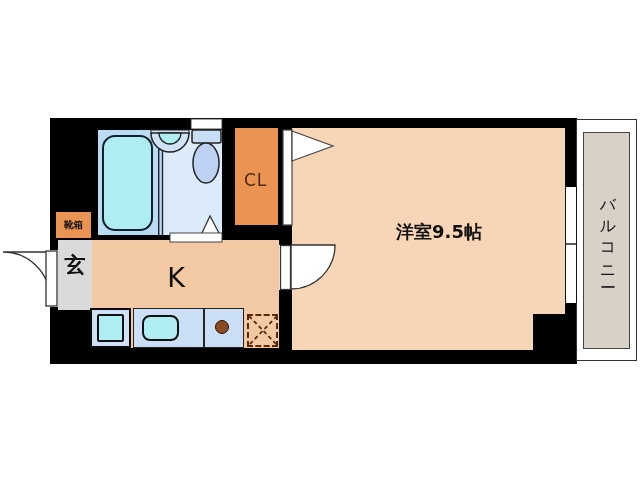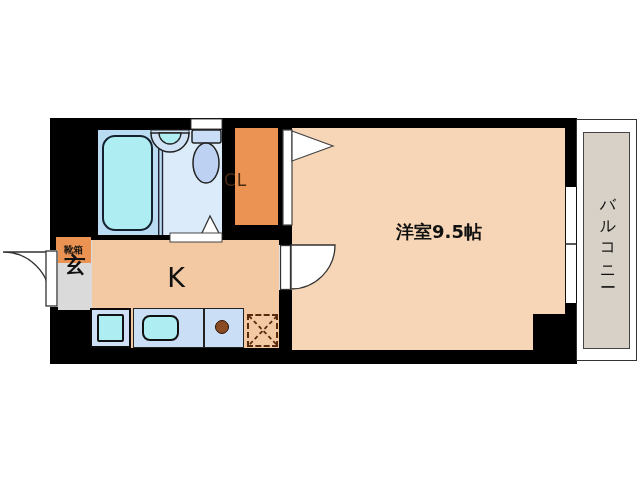--- a/index.html
+++ b/index.html
@@ -18,21 +18,21 @@
   <div class="abs" style="left: 50px; top: 118px; width: 527px; height: 246px; background: rgb(0, 0, 0);"></div>
 
   <div class="abs" style="left: 98px; top: 130px; width: 65px; height: 105px; background: rgb(186, 220, 243);"></div>
   <div class="abs" style="left: 163px; top: 130px; width: 59px; height: 105px; background: rgb(220, 235, 249);"></div>
   <div class="abs" style="left: 235px; top: 128px; width: 43px; height: 97px; background: rgb(234, 147, 82);"></div>
   <div class="abs" style="left: 292px; top: 128px; width: 273px; height: 222px; background: rgb(246, 214, 182);"></div>
   <div class="abs" style="left: 533px; top: 314px; width: 32px; height: 36px; background: rgb(0, 0, 0);"></div>
   <div class="abs" style="left: 92px; top: 240px; width: 187px; height: 108px; background: rgb(243, 201, 163);"></div>
   <div class="abs" style="left: 58px; top: 240px; width: 34px; height: 70px; background: rgb(218, 218, 218);"></div>
 
-  <div class="abs" style="left: 56px; top: 212px; width: 35px; height: 26px; display: flex; align-items: center; justify-content: center; background: rgb(234, 147, 82); margin-top: 25px;">
+  <div class="abs" style="left: 56px; top: 212px; width: 35px; height: 26px; display: flex; align-items: center; justify-content: center; background: rgb(234, 147, 82);">
     <span class="lbl" style="position:static;font-size:9.5px;font-weight:bold;">靴箱</span>
   </div>
 
   <div class="abs" style="left: 90px; top: 308px; width: 41px; height: 40px; border: 2.5px solid rgb(10, 10, 10); background: rgb(207, 224, 246);"></div>
   <div class="abs" style="left: 97px; top: 314px; width: 27px; height: 28px; border: 2px solid rgb(17, 17, 17); border-radius: 2px; background: rgb(174, 238, 242);"></div>
   <div class="abs" style="left: 133px; top: 308px; width: 111px; height: 40px; border: 1.5px solid rgb(34, 34, 34); background: rgb(202, 223, 246);"></div>
   <div class="abs" style="left:203px;top:308px;width:2px;height:40px;background:#222;"></div>
   <div class="abs" style="left: 142px; top: 315px; width: 37px; height: 26px; border: 2px solid rgb(17, 17, 17); border-radius: 8px; background: rgb(174, 238, 242);"></div>
   <div class="abs" style="left: 215px; top: 320px; width: 14px; height: 14px; border: 1.5px solid rgb(42, 18, 5); border-radius: 50%; background: rgb(138, 74, 34);"></div>
   <div class="abs" style="left:247px;top:314px;width:31px;height:33px;border:2px dashed #5a2a0e;"></div>
@@ -74,17 +74,17 @@
     <rect x="46" y="251" width="11" height="55" fill="#fff" stroke="#333" stroke-width="1.3"></rect>
 
     <line x1="249" y1="316" x2="277" y2="345" stroke="#5a2a0e" stroke-width="1.8" stroke-dasharray="4 3"></line>
     <line x1="277" y1="316" x2="249" y2="345" stroke="#5a2a0e" stroke-width="1.8" stroke-dasharray="4 3"></line>
 
     <line x1="565" y1="244" x2="577" y2="244" stroke="#222" stroke-width="1.5"></line>
   </svg>
 
   <div class="lbl" style="left:329px;top:220px;width:220px;text-align:center;font-size:18px;font-weight:bold;">洋室9.5帖</div>
   <div class="lbl" style="left:116px;top:262px;width:120px;text-align:center;font-size:27px;">K</div>
-  <div class="lbl" style="left:224px;top:170px;font-size:17px;color:#4a2a12;letter-spacing:1px;">CL</div>
+  <div class="lbl" style="left:244px;top:170px;font-size:17px;color:#4a2a12;letter-spacing:1px;">CL</div>
   <div class="lbl" style="left:58px;top:251px;width:34px;text-align:center;font-size:21px;font-weight:bold;">玄</div>
   <div class="lbl" style="left:597px;top:186px;height:140px;font-size:16px;letter-spacing:5px;writing-mode:vertical-rl;">バルコニー</div>
 
 </div>
 
 </body></html>

